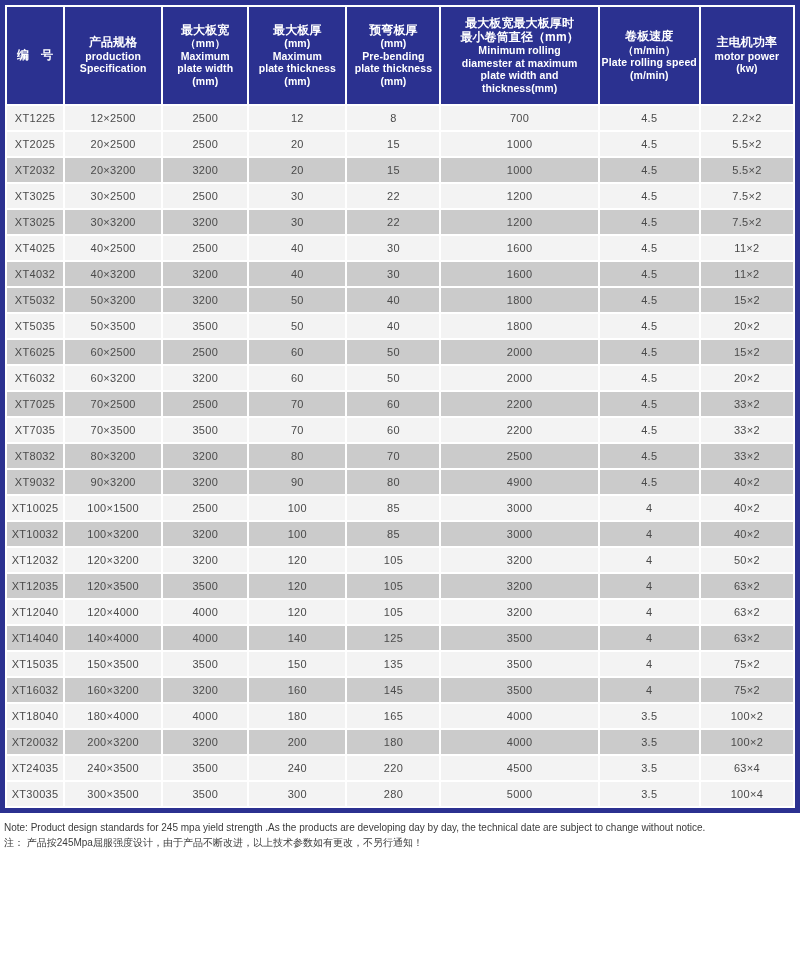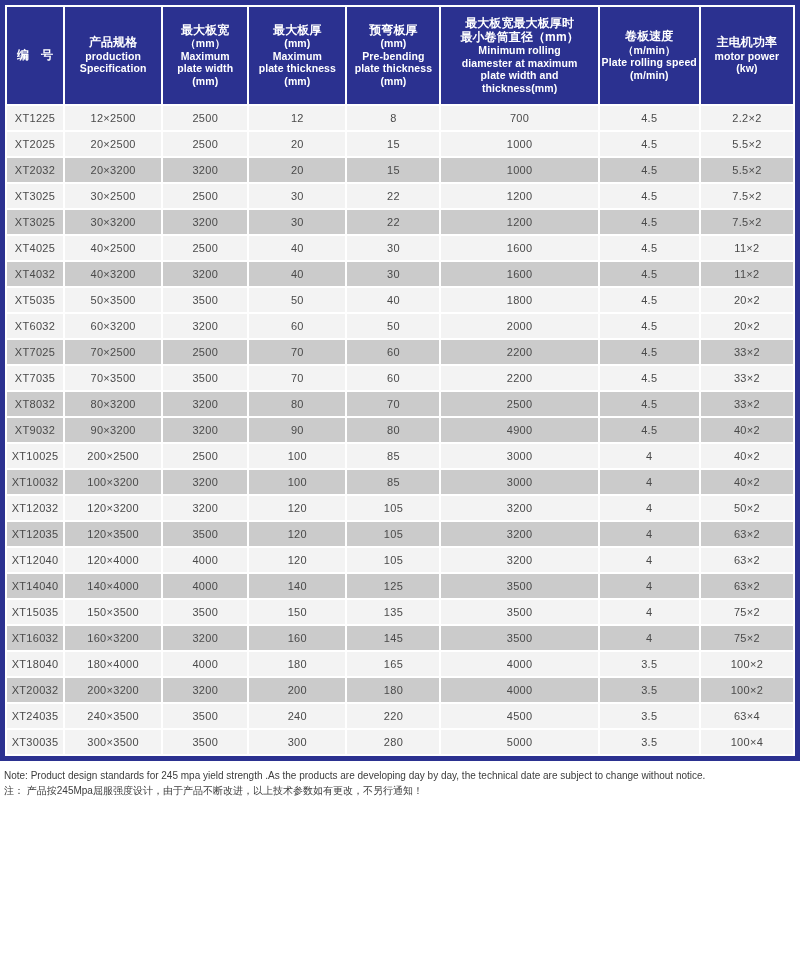--- a/index.html
+++ b/index.html
@@ -175,38 +175,58 @@
           <tr class="dark">
             <td>XT4032</td>
             <td>40×3200</td>
             <td>3200</td>
             <td>40</td>
             <td>30</td>
             <td>1600</td>
             <td>4.5</td>
             <td>11×2</td>
           </tr>
-          <tr class="light">
-            <td>XT5035</td>
-            <td>50×3500</td>
-            <td>3500</td>
+          <tr class="dark">
+            <td>XT5032</td>
+            <td>50×3200</td>
+            <td>3200</td>
             <td>50</td>
             <td>40</td>
             <td>1800</td>
             <td>4.5</td>
+            <td>15×2</td>
+          </tr>
+          <tr class="light">
+            <td>XT5035</td>
+            <td>50×3500</td>
+            <td>3500</td>
+            <td>50</td>
+            <td>40</td>
+            <td>1800</td>
+            <td>4.5</td>
             <td>20×2</td>
           </tr>
-          <tr class="light">
-            <td>XT6032</td>
-            <td>60×3200</td>
-            <td>3200</td>
+          <tr class="dark">
+            <td>XT6025</td>
+            <td>60×2500</td>
+            <td>2500</td>
             <td>60</td>
             <td>50</td>
             <td>2000</td>
             <td>4.5</td>
+            <td>15×2</td>
+          </tr>
+          <tr class="light">
+            <td>XT6032</td>
+            <td>60×3200</td>
+            <td>3200</td>
+            <td>60</td>
+            <td>50</td>
+            <td>2000</td>
+            <td>4.5</td>
             <td>20×2</td>
           </tr>
           <tr class="dark">
             <td>XT7025</td>
             <td>70×2500</td>
             <td>2500</td>
             <td>70</td>
             <td>60</td>
             <td>2200</td>
             <td>4.5</td>
@@ -237,21 +257,21 @@
             <td>90×3200</td>
             <td>3200</td>
             <td>90</td>
             <td>80</td>
             <td>4900</td>
             <td>4.5</td>
             <td>40×2</td>
           </tr>
           <tr class="light">
             <td>XT10025</td>
-            <td>200×2500</td>
+            <td>100×1500</td>
             <td>2500</td>
             <td>100</td>
             <td>85</td>
             <td>3000</td>
             <td>4</td>
             <td>40×2</td>
           </tr>
           <tr class="dark">
             <td>XT10032</td>
             <td>100×3200</td>

